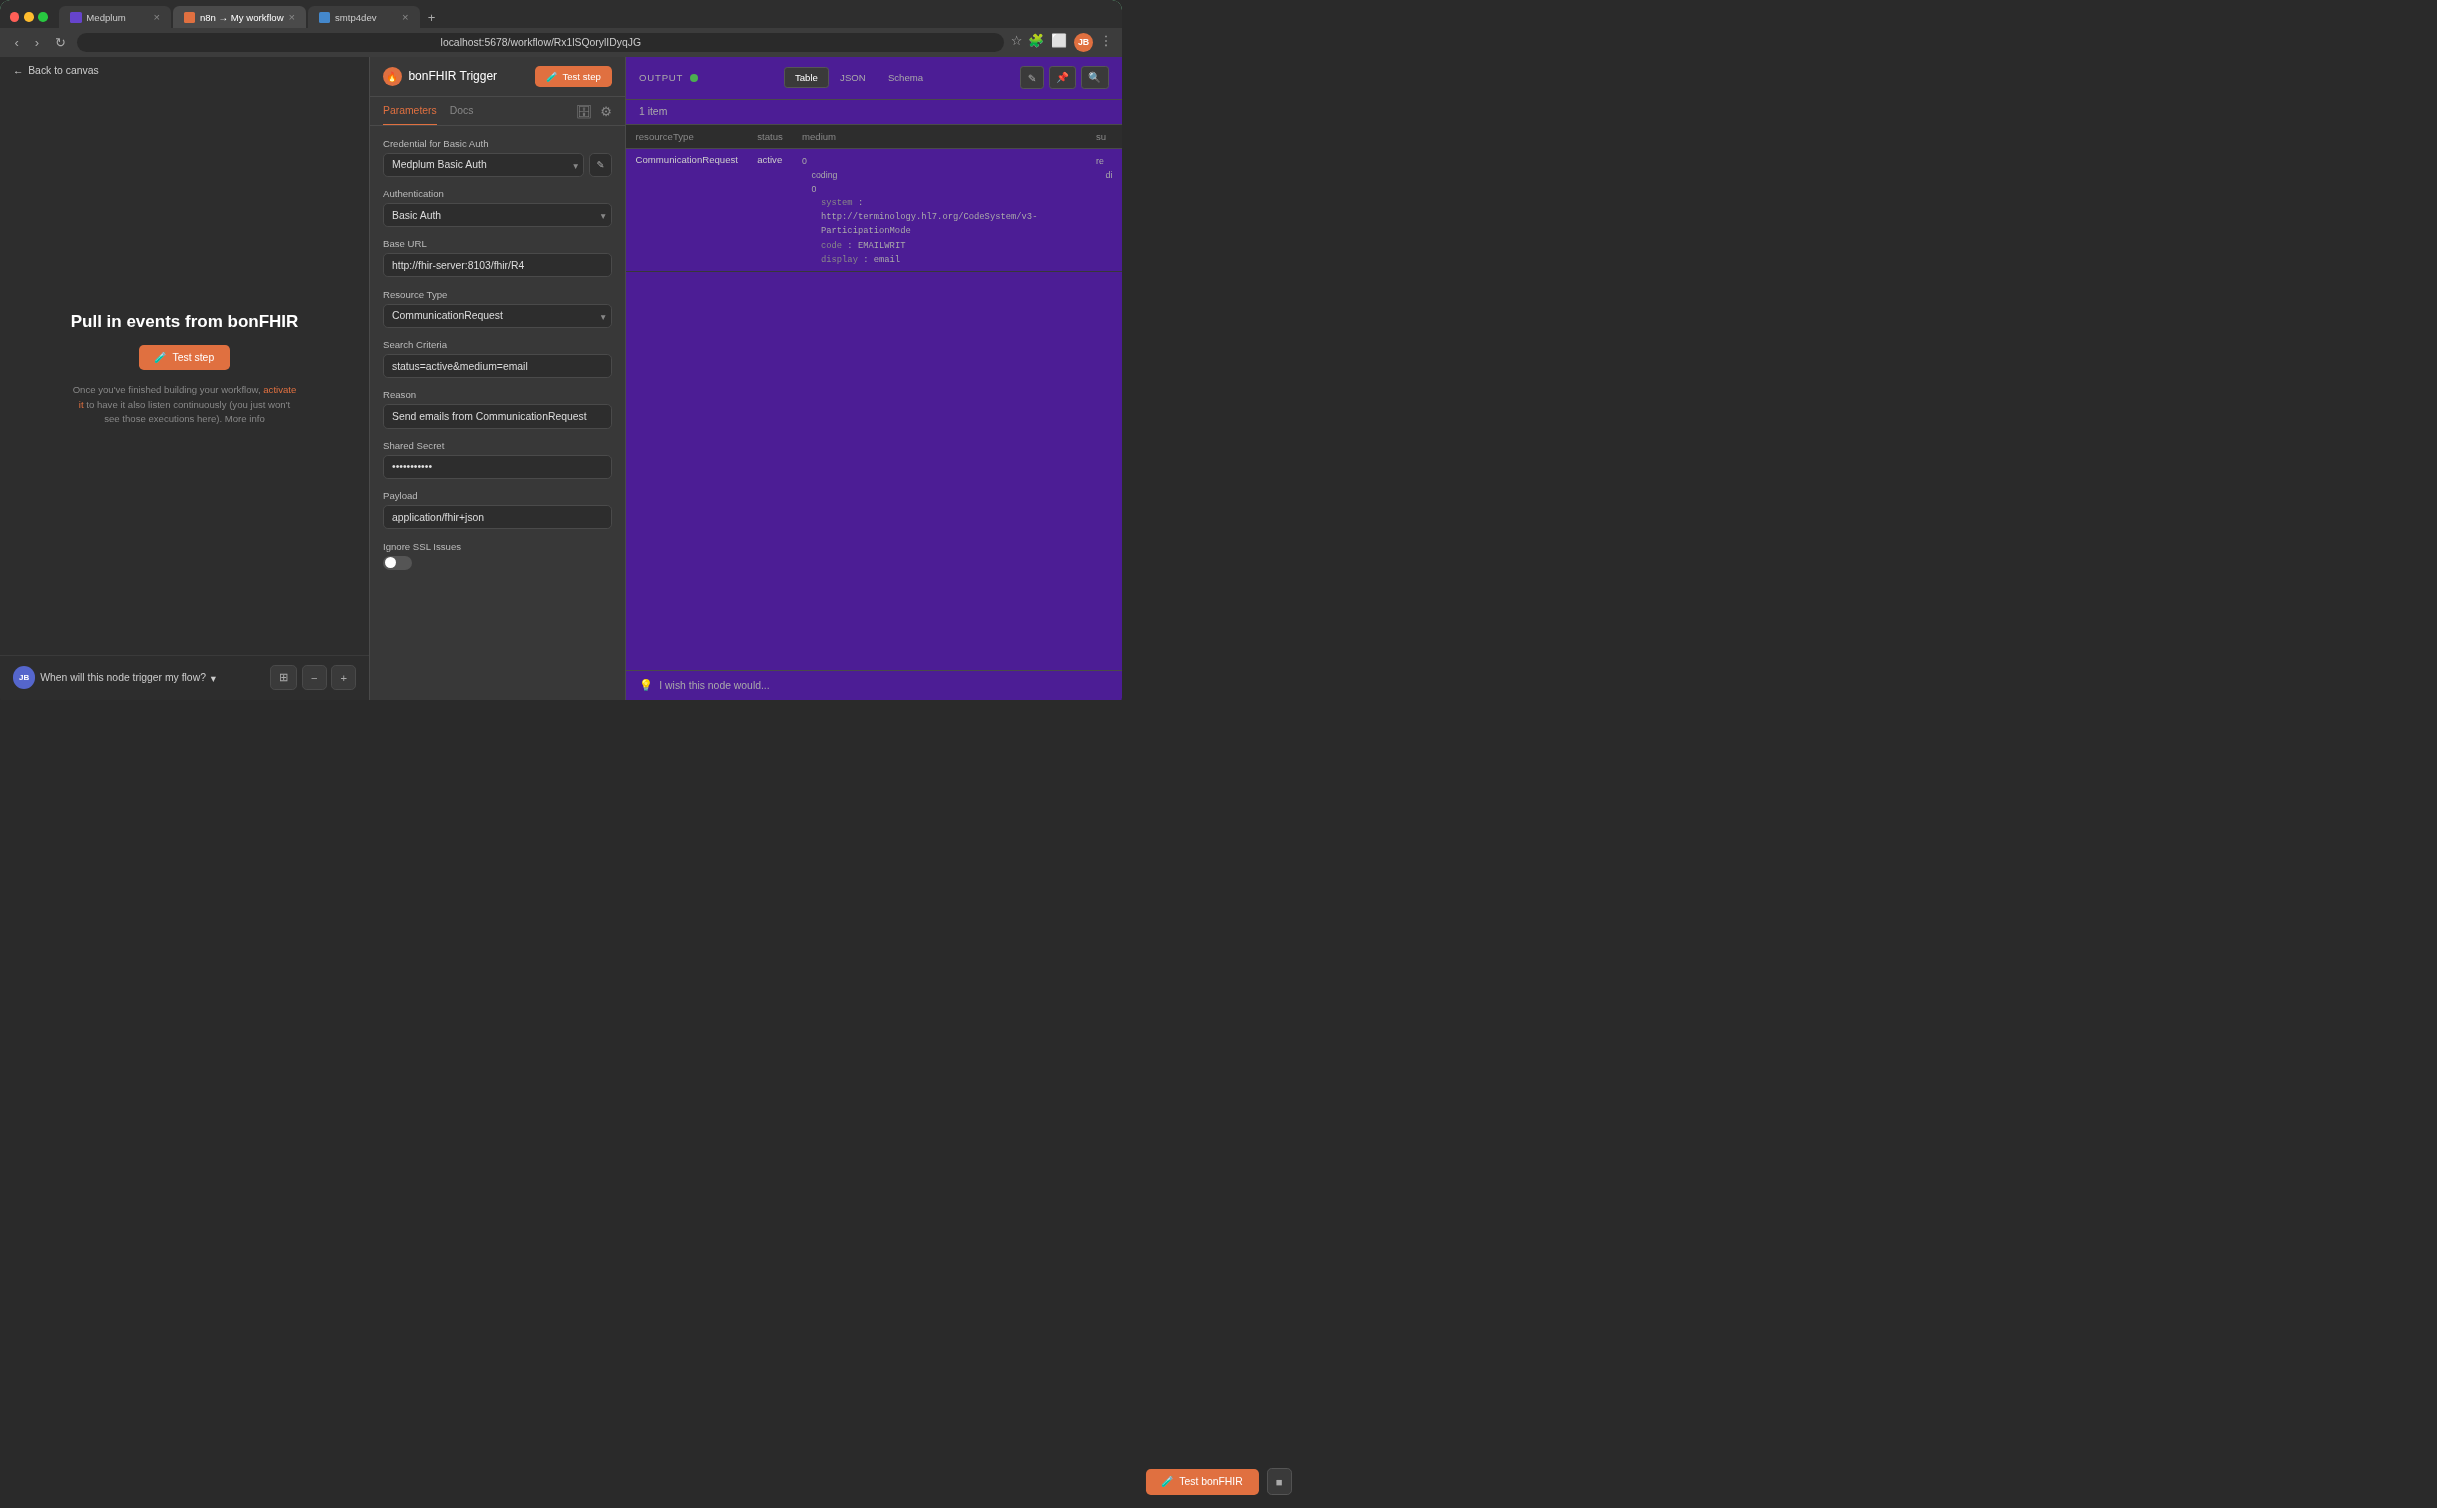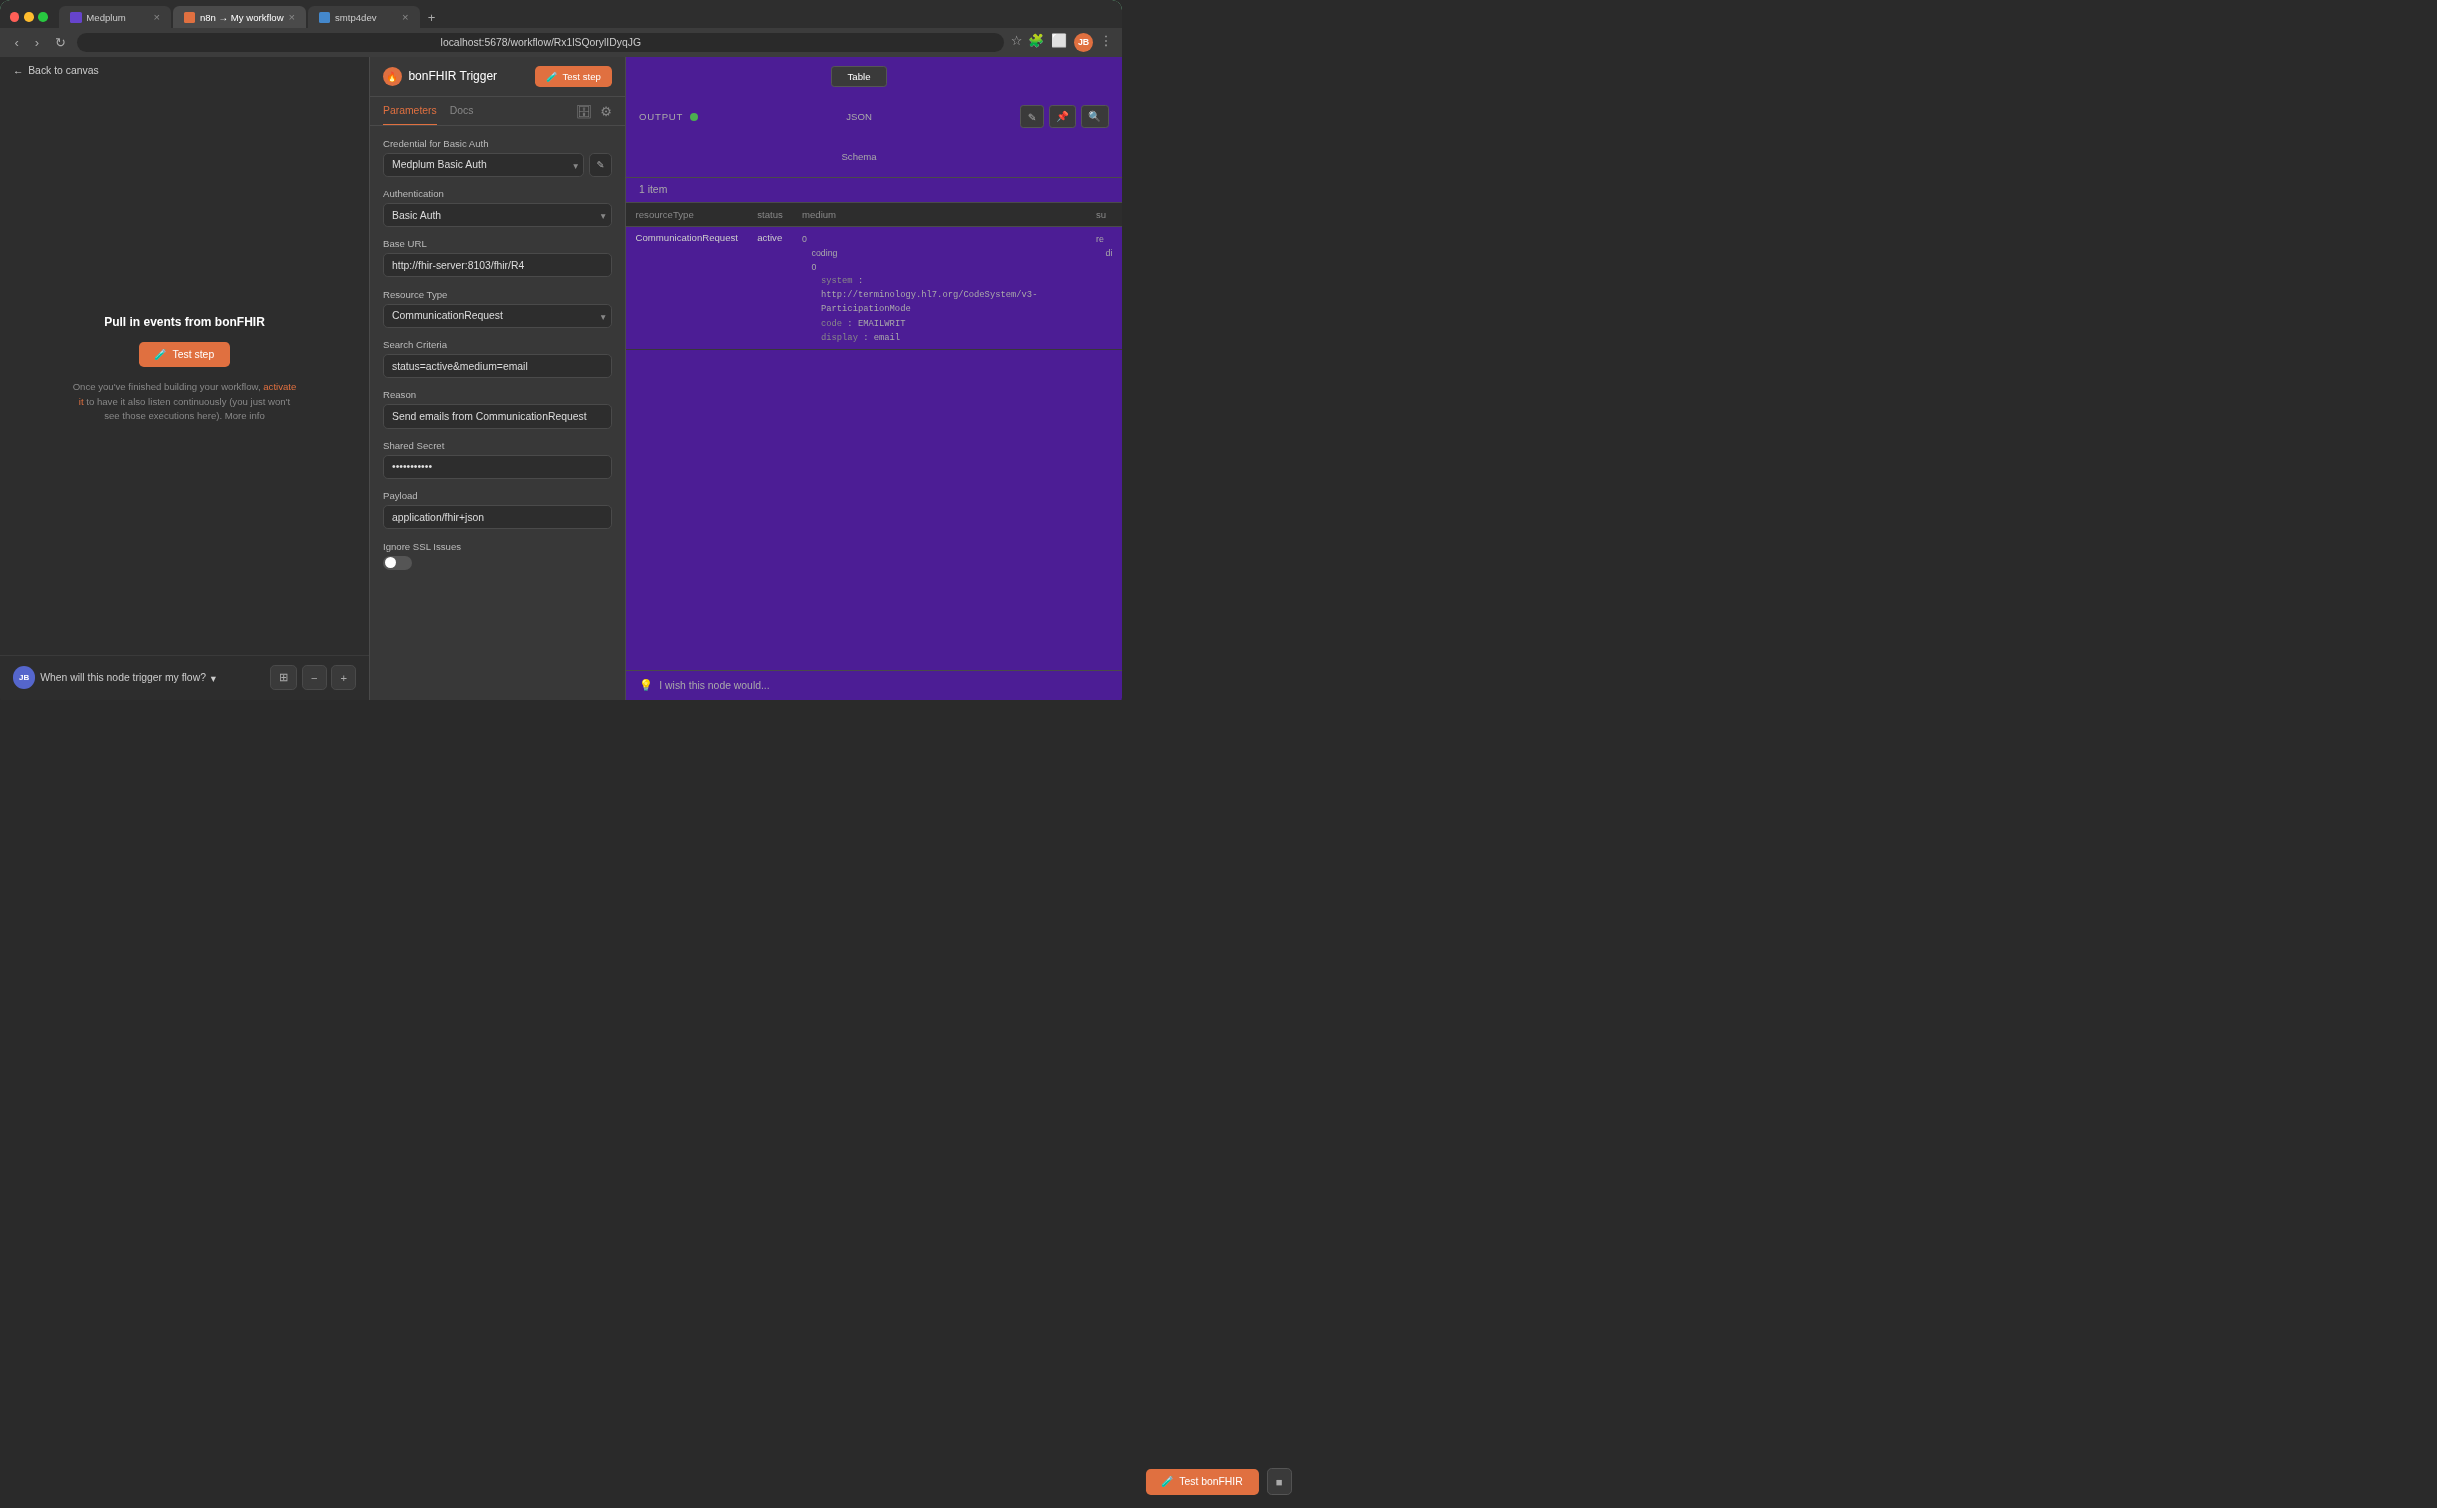--- a/index.html
+++ b/index.html
@@ -101,21 +101,21 @@
       justify-content: center;
       flex-direction: column;
       gap: 13px;
       color: #aaa;
       font-size: 11.2px;
       text-align: center;
       padding: 16px;
     }
     .canvas-title {
       color: #fff;
-      font-size: 12px;
+      font-size: 17px;
       font-weight: 600;
     }
     .test-step-btn-canvas {
       background: #e07040;
       color: #fff;
       border: none;
       border-radius: 4.8px;
       padding: 6.4px 16px;
       font-size: 10.4px;
       cursor: pointer;
@@ -288,21 +288,21 @@
       border-bottom: 0.8px solid #4a4a4a;
     }
     .output-title {
       display: flex; align-items: center; gap: 6.4px;
       color: #aaa; font-size: 9.6px; letter-spacing: 0.8px; text-transform: uppercase;
     }
     .output-success-dot {
       width: 8px; height: 8px; border-radius: 50%; background: #4caf50;
     }
     .output-view-tabs {
-      display: flex; gap: 19px; flex-direction: column;
+      display: flex; gap: 1px;
     }
     .output-view-tab {
       padding: 4px 9.6px;
       font-size: 9.6px;
       border-radius: 3.2px;
       cursor: pointer;
       color: #aaa;
       background: transparent;
       border: 0.8px solid transparent;
     }

